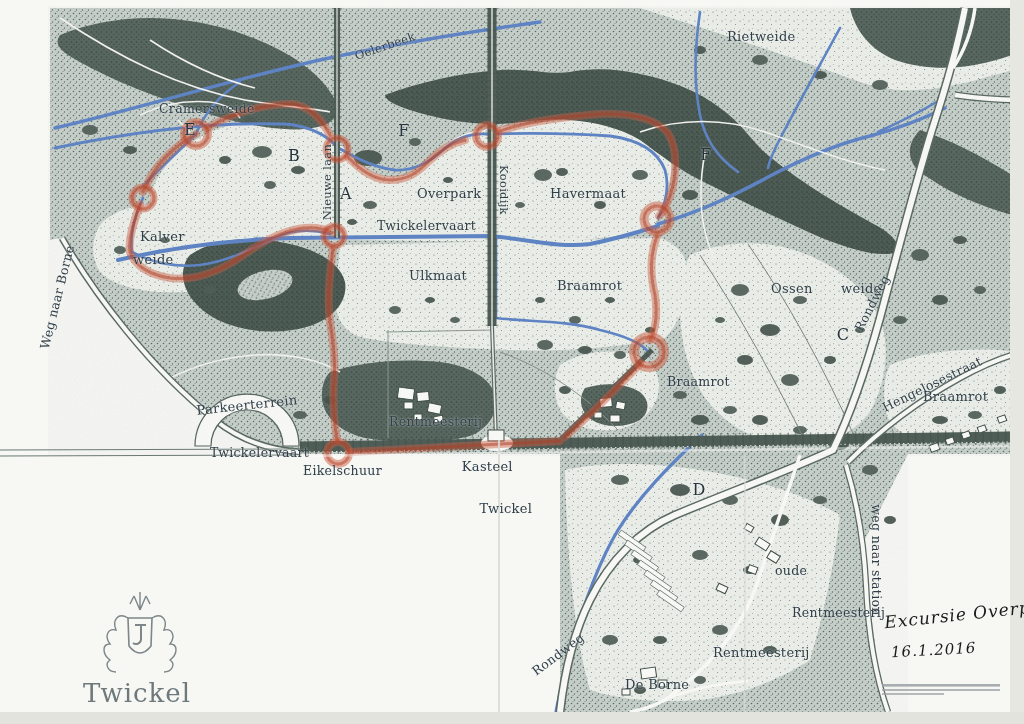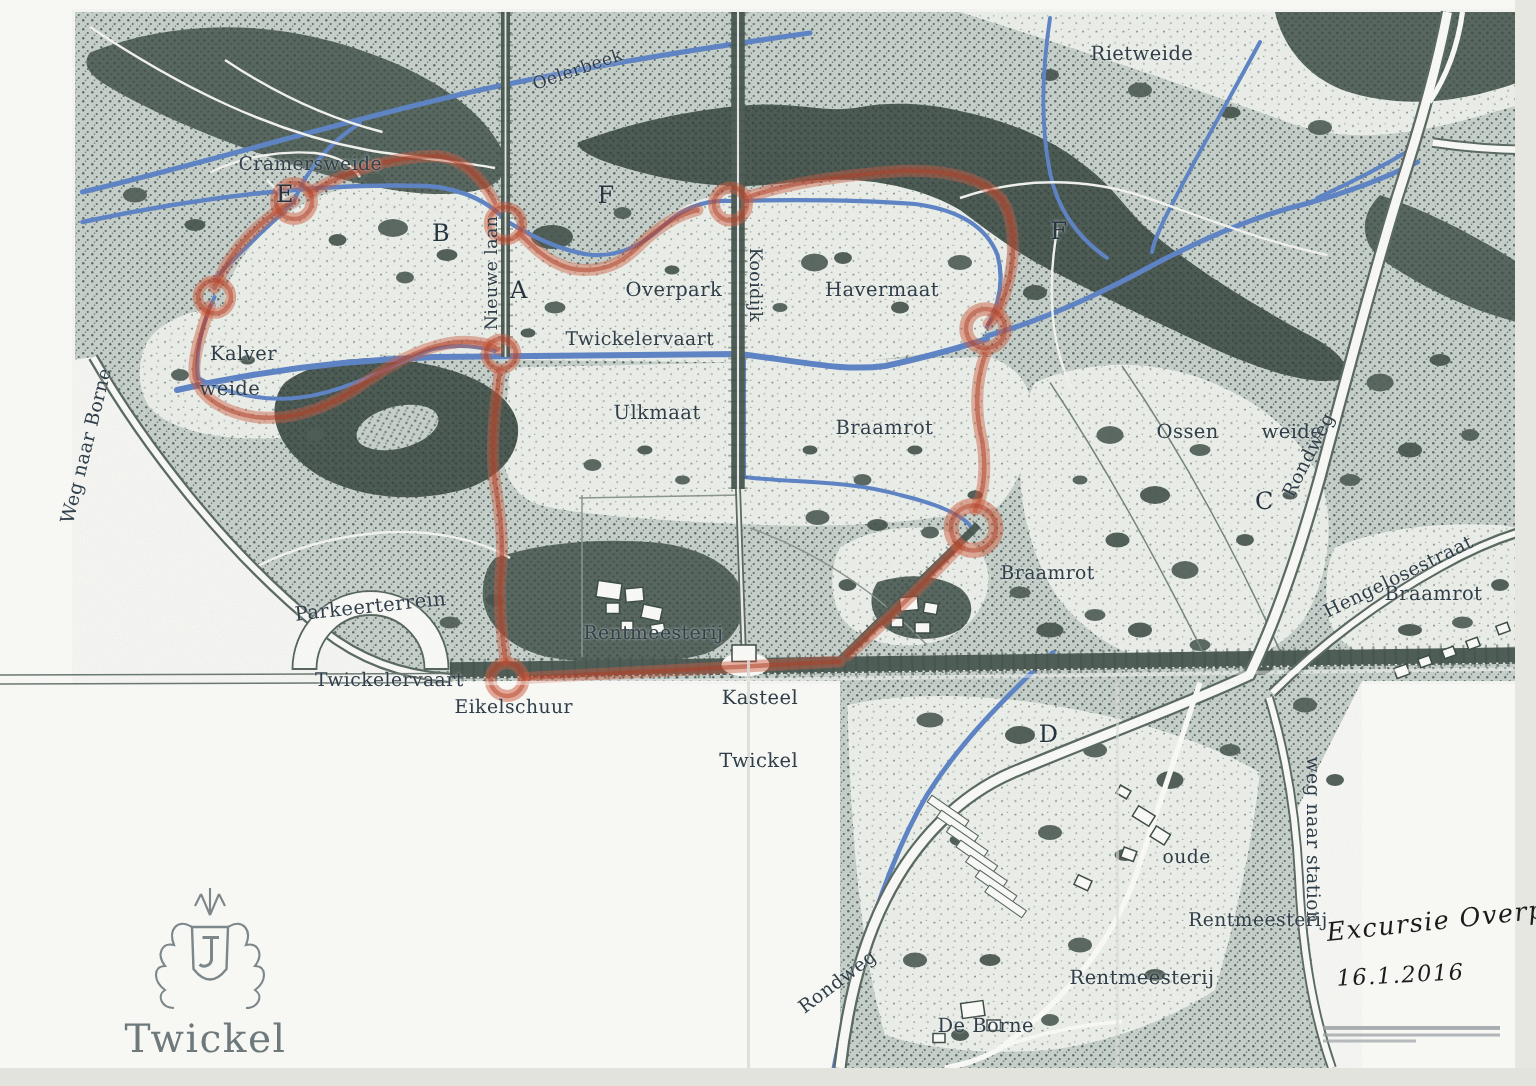--- a/index.html
+++ b/index.html
@@ -9,21 +9,21 @@
   #labels{position:absolute;left:0;top:0;width:1024px;height:724px;}
   .lbl{position:absolute;color:#2f3e48;font-size:13px;letter-spacing:.3px;
        white-space:pre;text-shadow:0 0 2px rgba(240,243,240,.8);}
   .sm{font-size:12.5px;}
   .ctr{transform:translate(-50%,-50%);}
   .letter{font-size:16px;color:#25343e;}
   .hand{font-family:"DejaVu Serif",serif;font-style:italic;color:#1b1b1b;
         text-shadow:none;letter-spacing:1px;}
   .logo-word{font-size:26px;color:#6e797c;letter-spacing:1px;text-shadow:none;}
   .two-line{line-height:21px;}
-  .center-text{text-align:right;}
+  .center-text{text-align:left;}
 </style>
 </head>
 <body>
 
 <div id="stage">
 
 <svg id="mapsvg" width="1024" height="724" viewBox="0 0 1024 724">
   <defs>
     <pattern id="stipMid" width="6" height="6" patternUnits="userSpaceOnUse">
       <rect width="6" height="6" fill="#c7d0cb"></rect>

